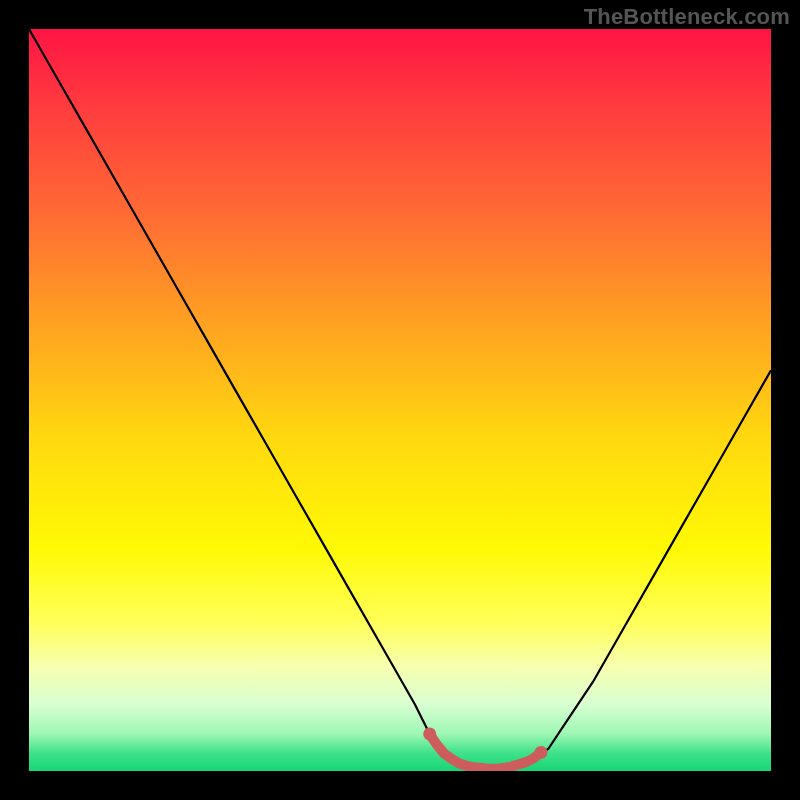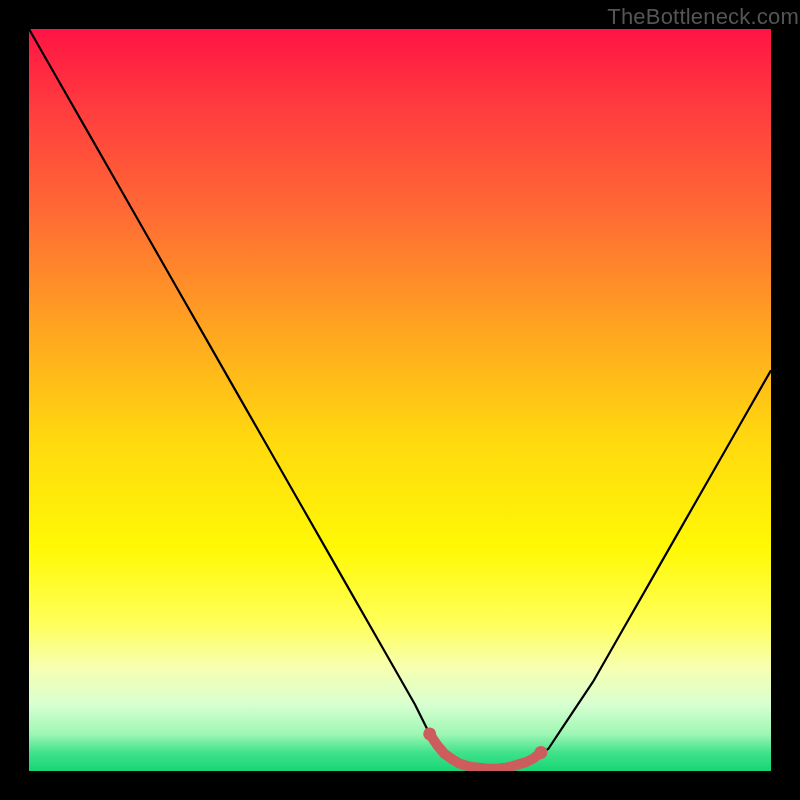--- a/index.html
+++ b/index.html
@@ -12,24 +12,24 @@
   }
   .chart-outer {
     position: relative;
     width: 800px;
     height: 800px;
     background: #000;
   }
   .watermark {
     position: absolute;
     top: 4px;
-    right: 1px;
+    right: 10px;
     color: #555;
     font-size: 22px;
-    font-weight: 400;
+    font-weight: 700;
     z-index: 10;
     letter-spacing: 0.2px;
   }
   .plot-frame {
     position: absolute;
     left: 29px;
     top: 29px;
     width: 742px;
     height: 742px;
     background: #000;

